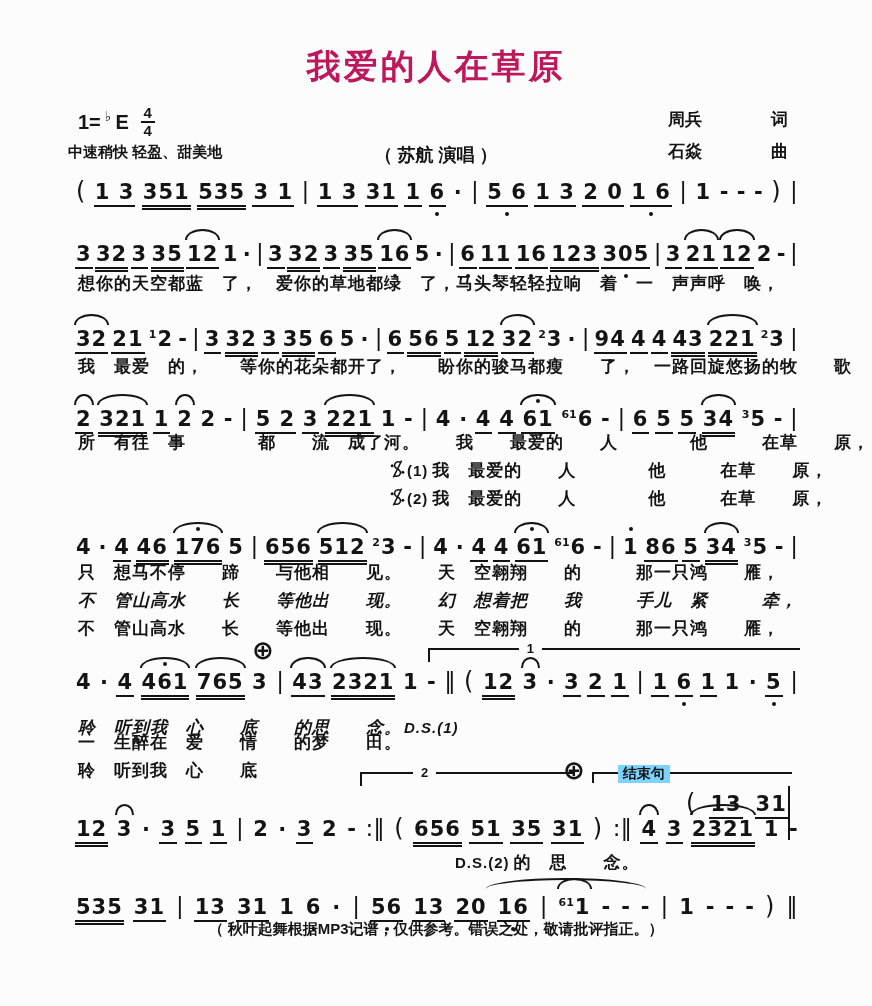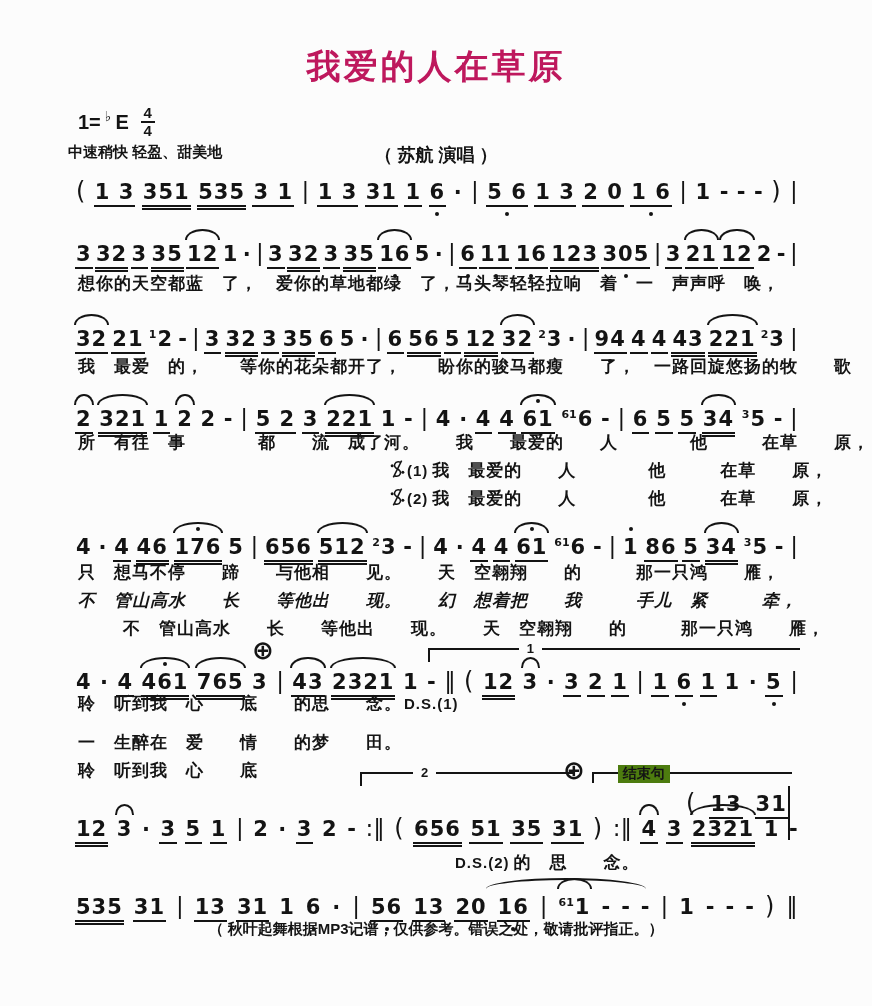--- a/index.html
+++ b/index.html
@@ -46,21 +46,21 @@
   
   .lyric{position:absolute;font-size:17px;font-weight:600;white-space:nowrap;letter-spacing:1px;}
   .lyric svg{vertical-align:-3px;margin-right:2px;}
   .lyric .dslabel{font-weight:bold;font-size:15px;margin-right:4px;}
   
   .ov{position:absolute;}
   .coda{font-size:26px;font-weight:bold;line-height:20px;}
   .volta{border-top:2px solid #141414;border-left:2px solid #141414;height:12px;}
   .volta b{position:absolute;top:-9px;left:24%;background:#fcfcfc;padding:0 8px;font-size:13px;}
   .labelline{border-top:2px solid #141414;border-left:2px solid #141414;height:9px;}
-  .labelline b{position:absolute;top:-9px;left:12%;background:#4d7c0f;padding:0 5px;font-size:14px;text-align:right;}
+  .labelline b{position:absolute;top:-9px;left:12%;background:#7dd3fc;padding:0 5px;font-size:14px;text-align:right;}
   .bigarc{border-top:2px solid #141414;height:9px;border-radius:50% 50% 0 0/100% 100% 0 0;}
   .vbar{width:2px;background:#141414;}
   .mini-tokens{display:flex;gap:14px;align-items:baseline;font-size:21px;font-weight:bold;font-family:"DejaVu Sans",sans-serif;}
   
   .footer{position:absolute;top:920px;left:0;width:100%;text-align:center;font-size:15px;font-weight:bold;}
 </style>
 </head>
 <body>
 
 <div class="sheet">
@@ -75,20 +75,30 @@
       <span>E</span>
     <span class="tsig">
       <span>4</span>
       <span class="tline"></span>
       <span>4</span>
     </span>
   </div>
 
   <div class="tempo">中速稍快  轻盈、甜美地</div>
 
+  <div class="credits">
+    <div class="credit-line">
+      <span>周兵</span>
+      <span>词</span>
+    </div>
+    <div class="credit-line">
+      <span>石焱</span>
+      <span>曲</span>
+    </div>
+  </div>
 
   <div id="score">
       <div class="notes-row" style="top: 178px;">
         <span class="tok par"><b class="nt">(</b></span>
         <span class="tok "><b class="nt">1 3</b><i class="ul"></i></span>
         <span class="tok "><b class="nt">351</b><i class="ul u2"></i></span>
         <span class="tok "><b class="nt">535</b><i class="ul u2"></i></span>
         <span class="tok "><b class="nt">3 1</b><i class="ul"></i></span>
         <span class="tok bar"><b class="nt">|</b></span>
         <span class="tok "><b class="nt">1 3</b><i class="ul"></i></span>
@@ -238,21 +248,21 @@
         <span class="tok "><i class="tdot"></i><b class="nt">1</b></span>
         <span class="tok "><b class="nt">86</b><i class="ul"></i></span>
         <span class="tok "><b class="nt">5</b><i class="ul"></i></span>
         <span class="tok "><i class="arcm"></i><b class="nt">34</b><i class="ul u2"></i></span>
         <span class="tok "><sup class="grace">3</sup><b class="nt">5</b></span>
         <span class="tok dash"><b class="nt">-</b></span>
         <span class="tok bar"><b class="nt">|</b></span>
       </div>
       <div class="lyric" style="left: 78px; top: 561px;"><span>只　想马不停　　蹄　　与他相　　见。　　天　空翱翔　　的　　　那一只鸿　　雁，</span></div>
       <div class="lyric" style="left: 78px; top: 589px; font-style: italic;"><span>不　管山高水　　长　　等他出　　现。　　幻　想着把　　我　　　手儿　紧　　　牵，</span></div>
-      <div class="lyric" style="left: 78px; top: 617px; margin-left: 45px;"><span>不　管山高水　　长　　等他出　　现。　　天　空翱翔　　的　　　那一只鸿　　雁，</span></div>
+      <div class="lyric" style="left: 78px; top: 617px;"><span>不　管山高水　　长　　等他出　　现。　　天　空翱翔　　的　　　那一只鸿　　雁，</span></div>
       <div class="notes-row" style="top: 668px;">
         <span class="tok "><b class="nt">4</b></span>
         <span class="tok dot"><b class="nt">·</b></span>
         <span class="tok "><b class="nt">4</b><i class="ul"></i></span>
         <span class="tok "><i class="arcm"></i><i class="tdot"></i><b class="nt">461</b><i class="ul u2"></i></span>
         <span class="tok "><i class="arcm"></i><b class="nt">765</b><i class="ul u2"></i></span>
         <span class="tok "><b class="nt">3</b></span>
         <span class="tok bar"><b class="nt">|</b></span>
         <span class="tok "><i class="arcm"></i><b class="nt">43</b><i class="ul"></i></span>
         <span class="tok "><i class="arcm"></i><b class="nt">2321</b><i class="ul u2"></i></span>
@@ -268,21 +278,21 @@
         <span class="tok "><b class="nt">1</b><i class="ul"></i></span>
         <span class="tok bar"><b class="nt">|</b></span>
         <span class="tok "><b class="nt">1</b><i class="ul"></i></span>
         <span class="tok "><b class="nt">6</b><i class="ul"></i><i class="bdot"></i></span>
         <span class="tok "><b class="nt">1</b><i class="ul"></i></span>
         <span class="tok "><b class="nt">1</b></span>
         <span class="tok dot"><b class="nt">·</b></span>
         <span class="tok "><b class="nt">5</b><i class="ul"></i><i class="bdot"></i></span>
         <span class="tok bar"><b class="nt">|</b></span>
       </div>
-      <div class="lyric" style="left: 78px; top: 692px;"><span>聆　听到我　心　　底　　的思　　念。</span><span class="dslabel" style="margin-left: 2px;">D.S.(1)</span></div>
+      <div class="lyric" style="left: 78px; top: 716px; font-style: italic;"><span>聆　听到我　心　　底　　的思　　念。</span><span class="dslabel" style="margin-left: 2px;">D.S.(1)</span></div>
       <div class="lyric" style="left: 78px; top: 731px;"><span>一　生醉在　爱　　情　　的梦　　田。</span></div>
       <div class="lyric" style="left: 78px; top: 759px;"><span>聆　听到我　心　　底</span></div>
       <div class="notes-row" style="top: 815px;">
         <span class="tok "><b class="nt">12</b><i class="ul u2"></i></span>
         <span class="tok "><i class="arcm"></i><b class="nt">3</b></span>
         <span class="tok dot"><b class="nt">·</b></span>
         <span class="tok "><b class="nt">3</b><i class="ul"></i></span>
         <span class="tok "><b class="nt">5</b><i class="ul"></i></span>
         <span class="tok "><b class="nt">1</b><i class="ul"></i></span>
         <span class="tok bar"><b class="nt">|</b></span>

